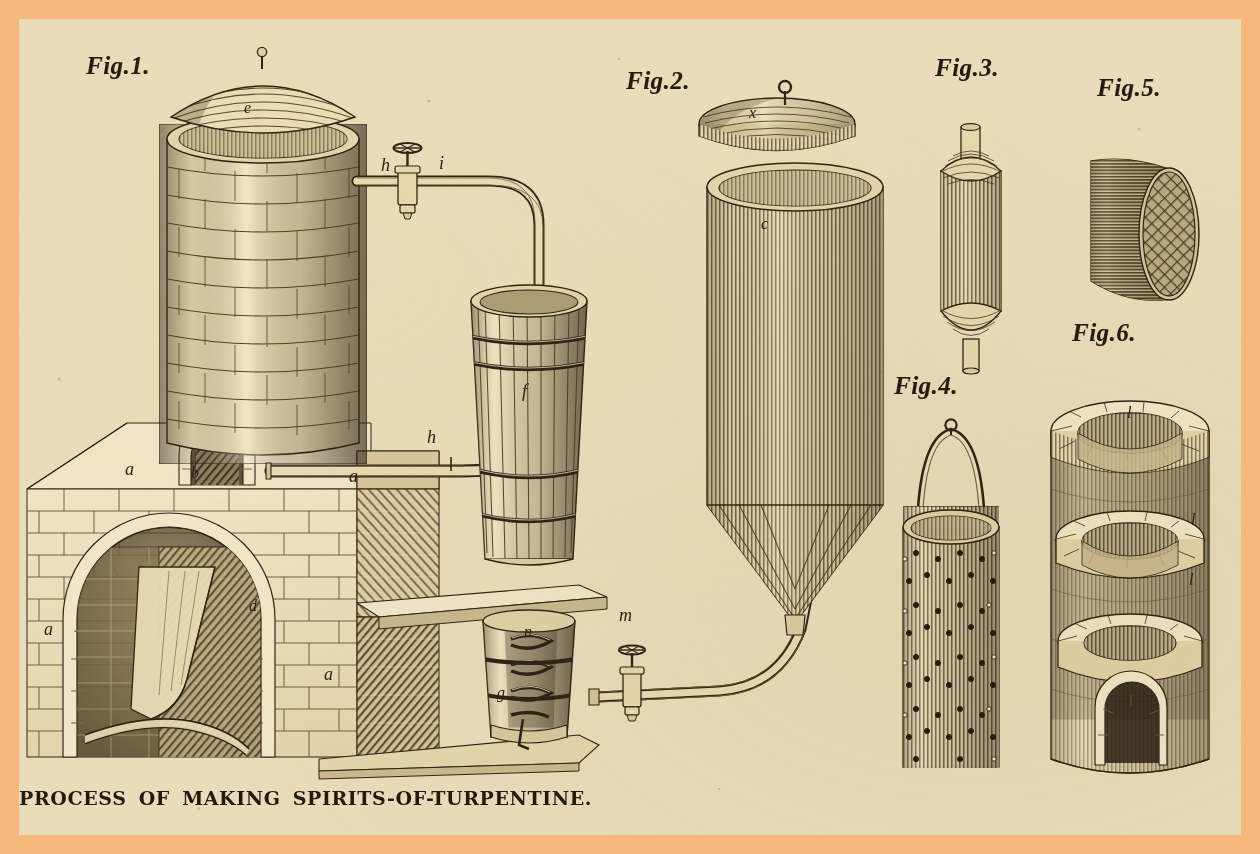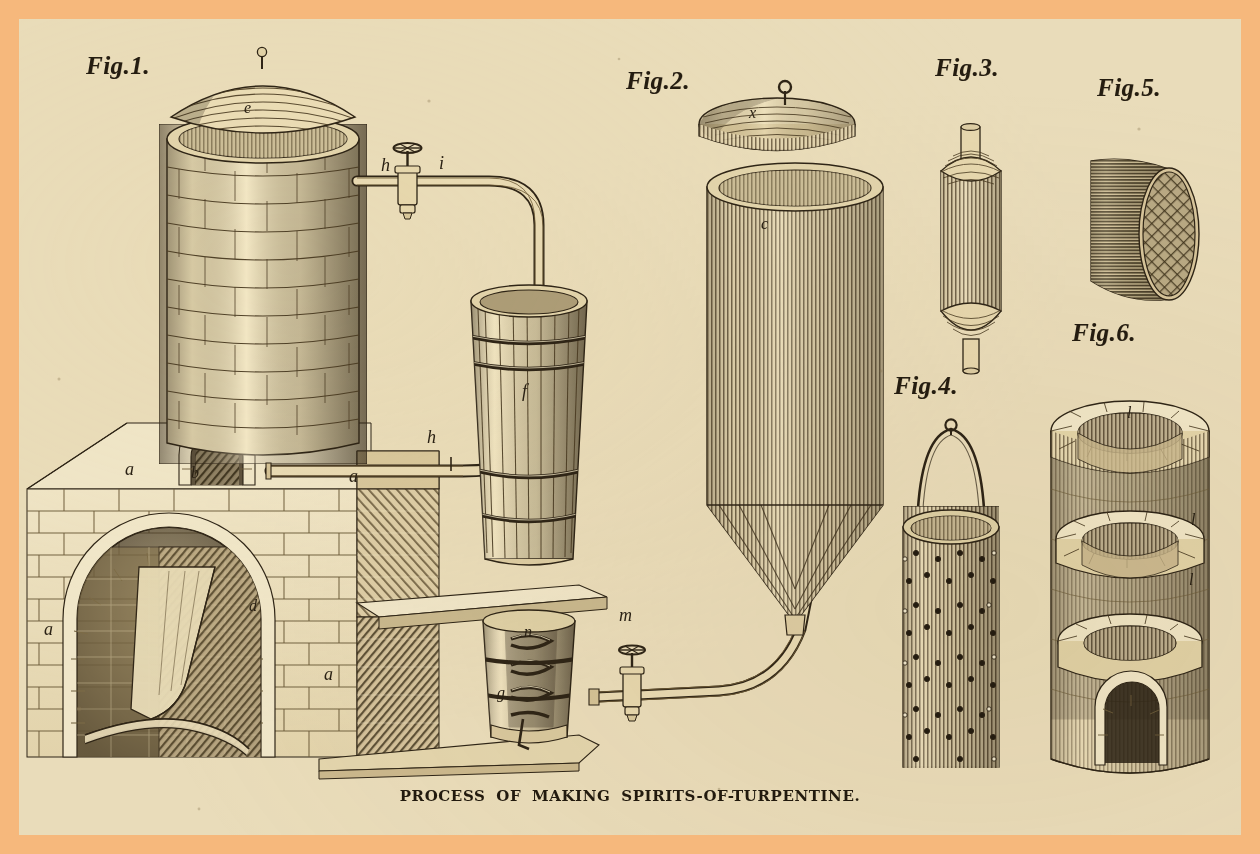--- a/index.html
+++ b/index.html
@@ -42,24 +42,23 @@
     font-style:italic;
     color:#2a2114;
     font-size:16px;
     white-space:nowrap;
   }
   .part-label.big{font-size:18px;}
   #title{
     position:absolute;
     left:0;right:0;
     top:768px;
-    text-align:center;
     font-family:"DejaVu Serif",serif;
     font-weight:700;
-    font-size:15px;
+    font-size:19px;
     letter-spacing:.6px;
     word-spacing:5px;
     color:#221a0e;
   }
 </style>
 </head>
 <body>
 
 <div id="plate">
   <div id="page">

